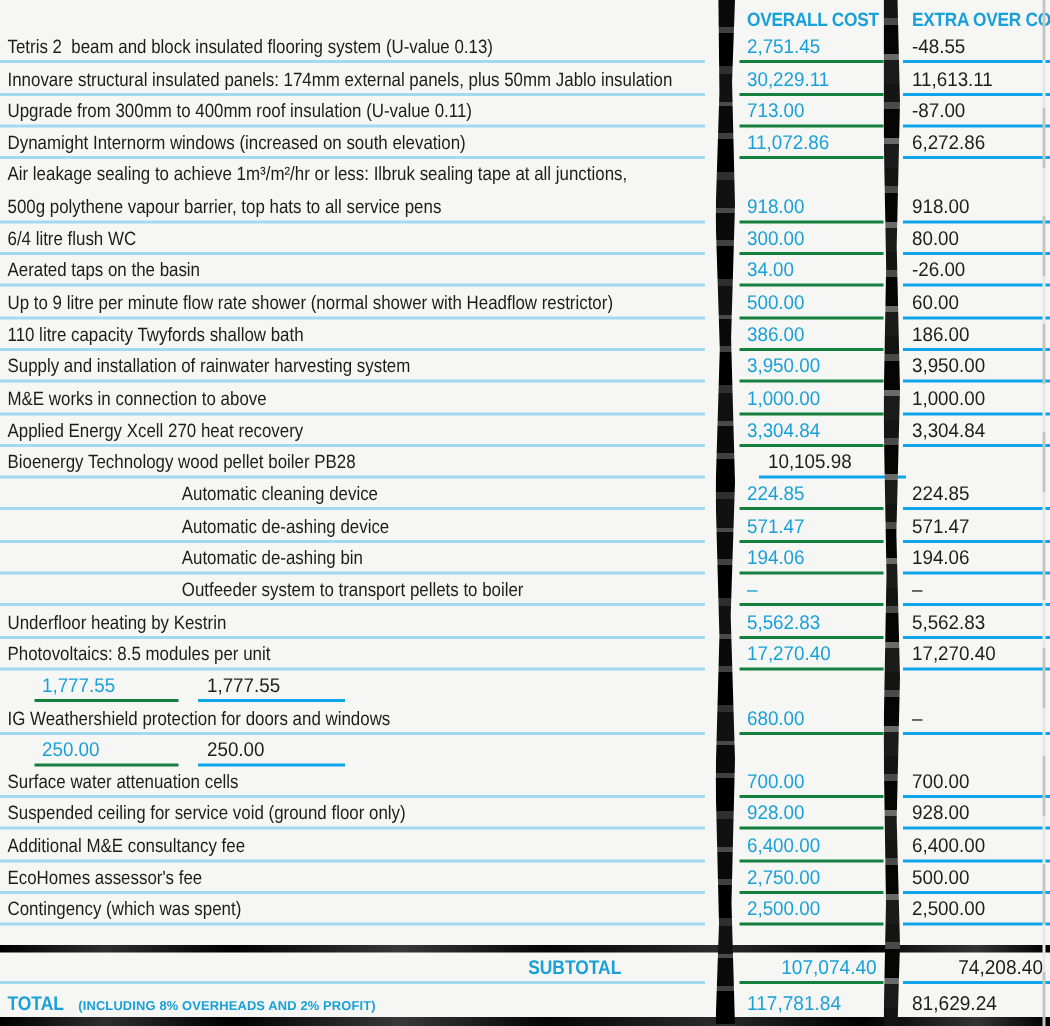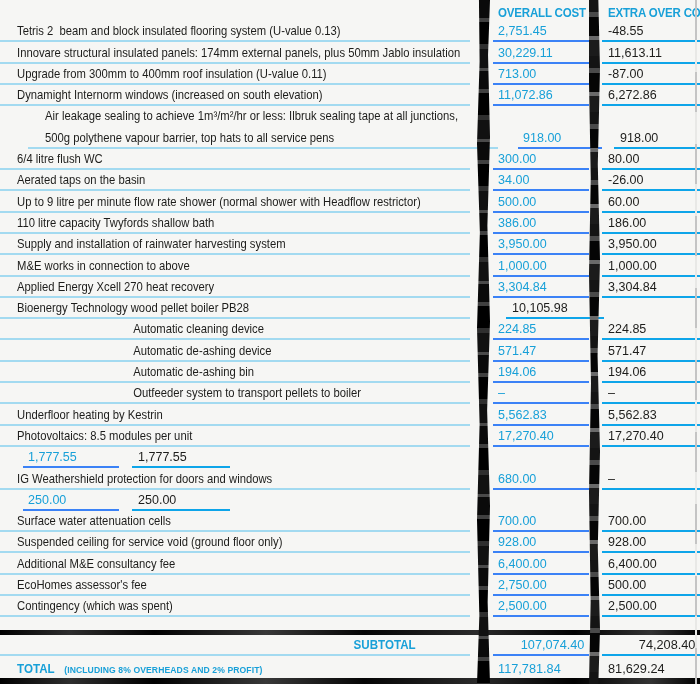--- a/index.html
+++ b/index.html
@@ -13,29 +13,29 @@
     background:#f6f6f4;
     overflow:hidden;
     color:#1d1d1b;
   }
   
   .row{
     display:flex;
     height:21.3px;
     box-sizing:border-box;
   }
-  .row.tall{height:42.6px;margin-left:28px;}
+  .row.tall{height:42.6px;}
   .cell{
     box-sizing:border-box;
     display:flex;flex-direction:column;justify-content:flex-end;
     overflow:visible;
   }
-  .cell.desc{width:470px;padding-left:17px;border-bottom:2px solid #a3daf0;}
+  .cell.desc{width:470px;padding-left:5px;border-bottom:2px solid #a3daf0;}
   .cell.g1{width:23px;}
-  .cell.overall{width:96px;padding-left:5px;border-bottom:2px solid #3b82f6;}
+  .cell.overall{width:96px;padding-left:5px;border-bottom:2px solid #15803d;}
   .cell.g2{width:13px;}
   .cell.extra{width:98px;padding-left:6px;border-bottom:2px solid #0ea5e9;}
 
   .txt{
     display:inline-block;
     transform:scaleX(0.88);
     transform-origin:0 50%;
     white-space:nowrap;
     font-size:12.8px;
     line-height:14px;

